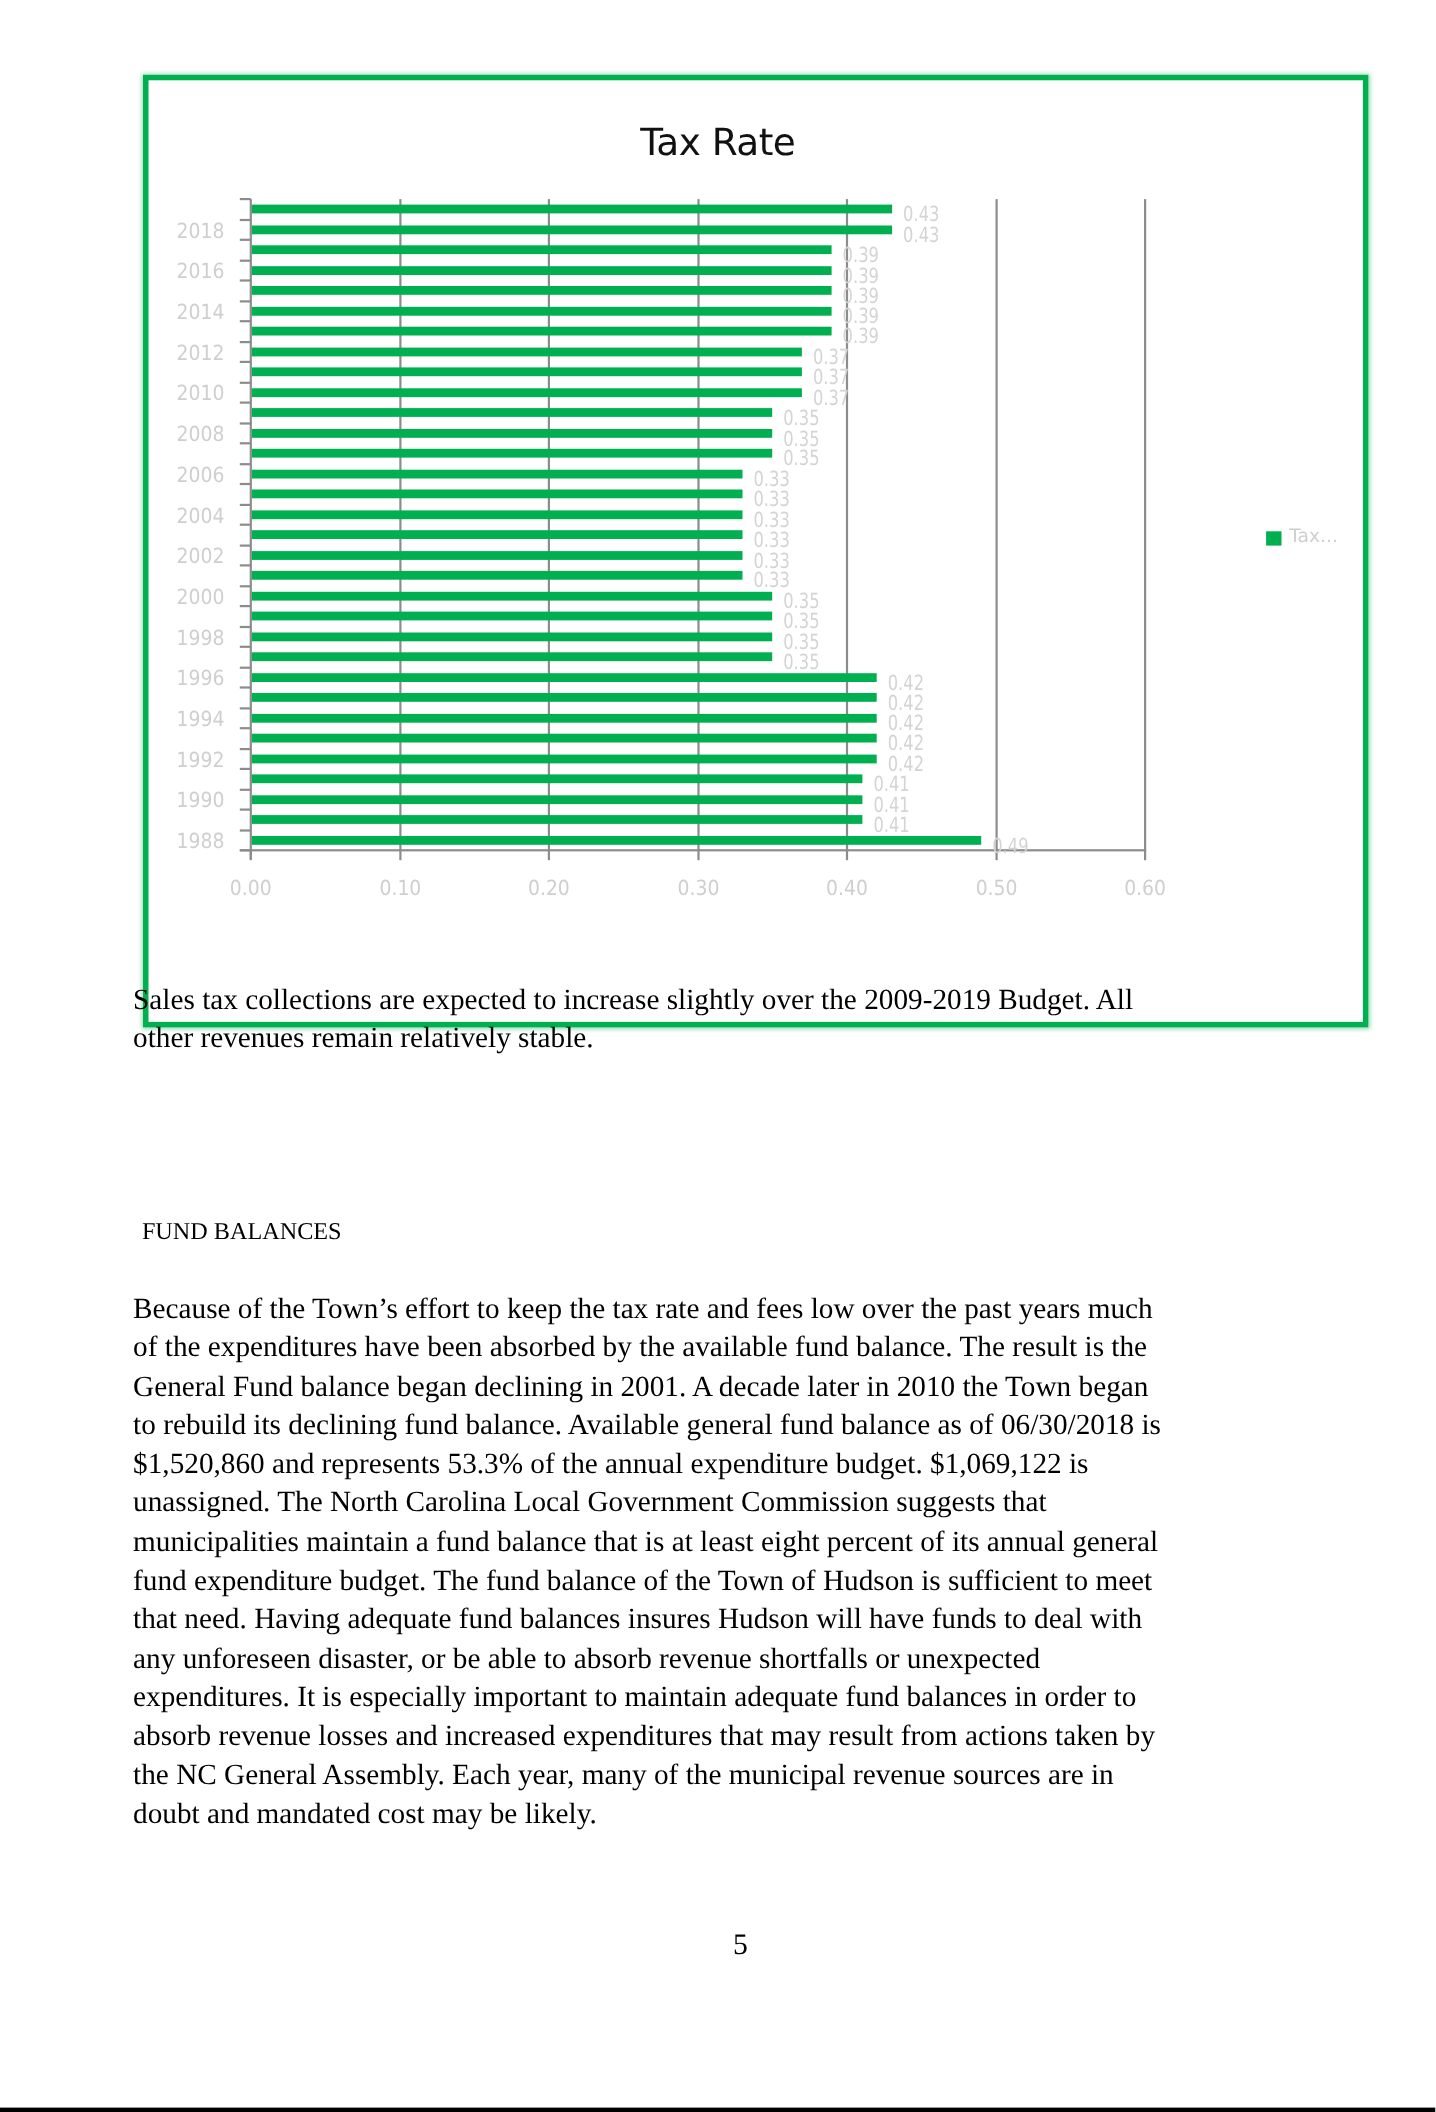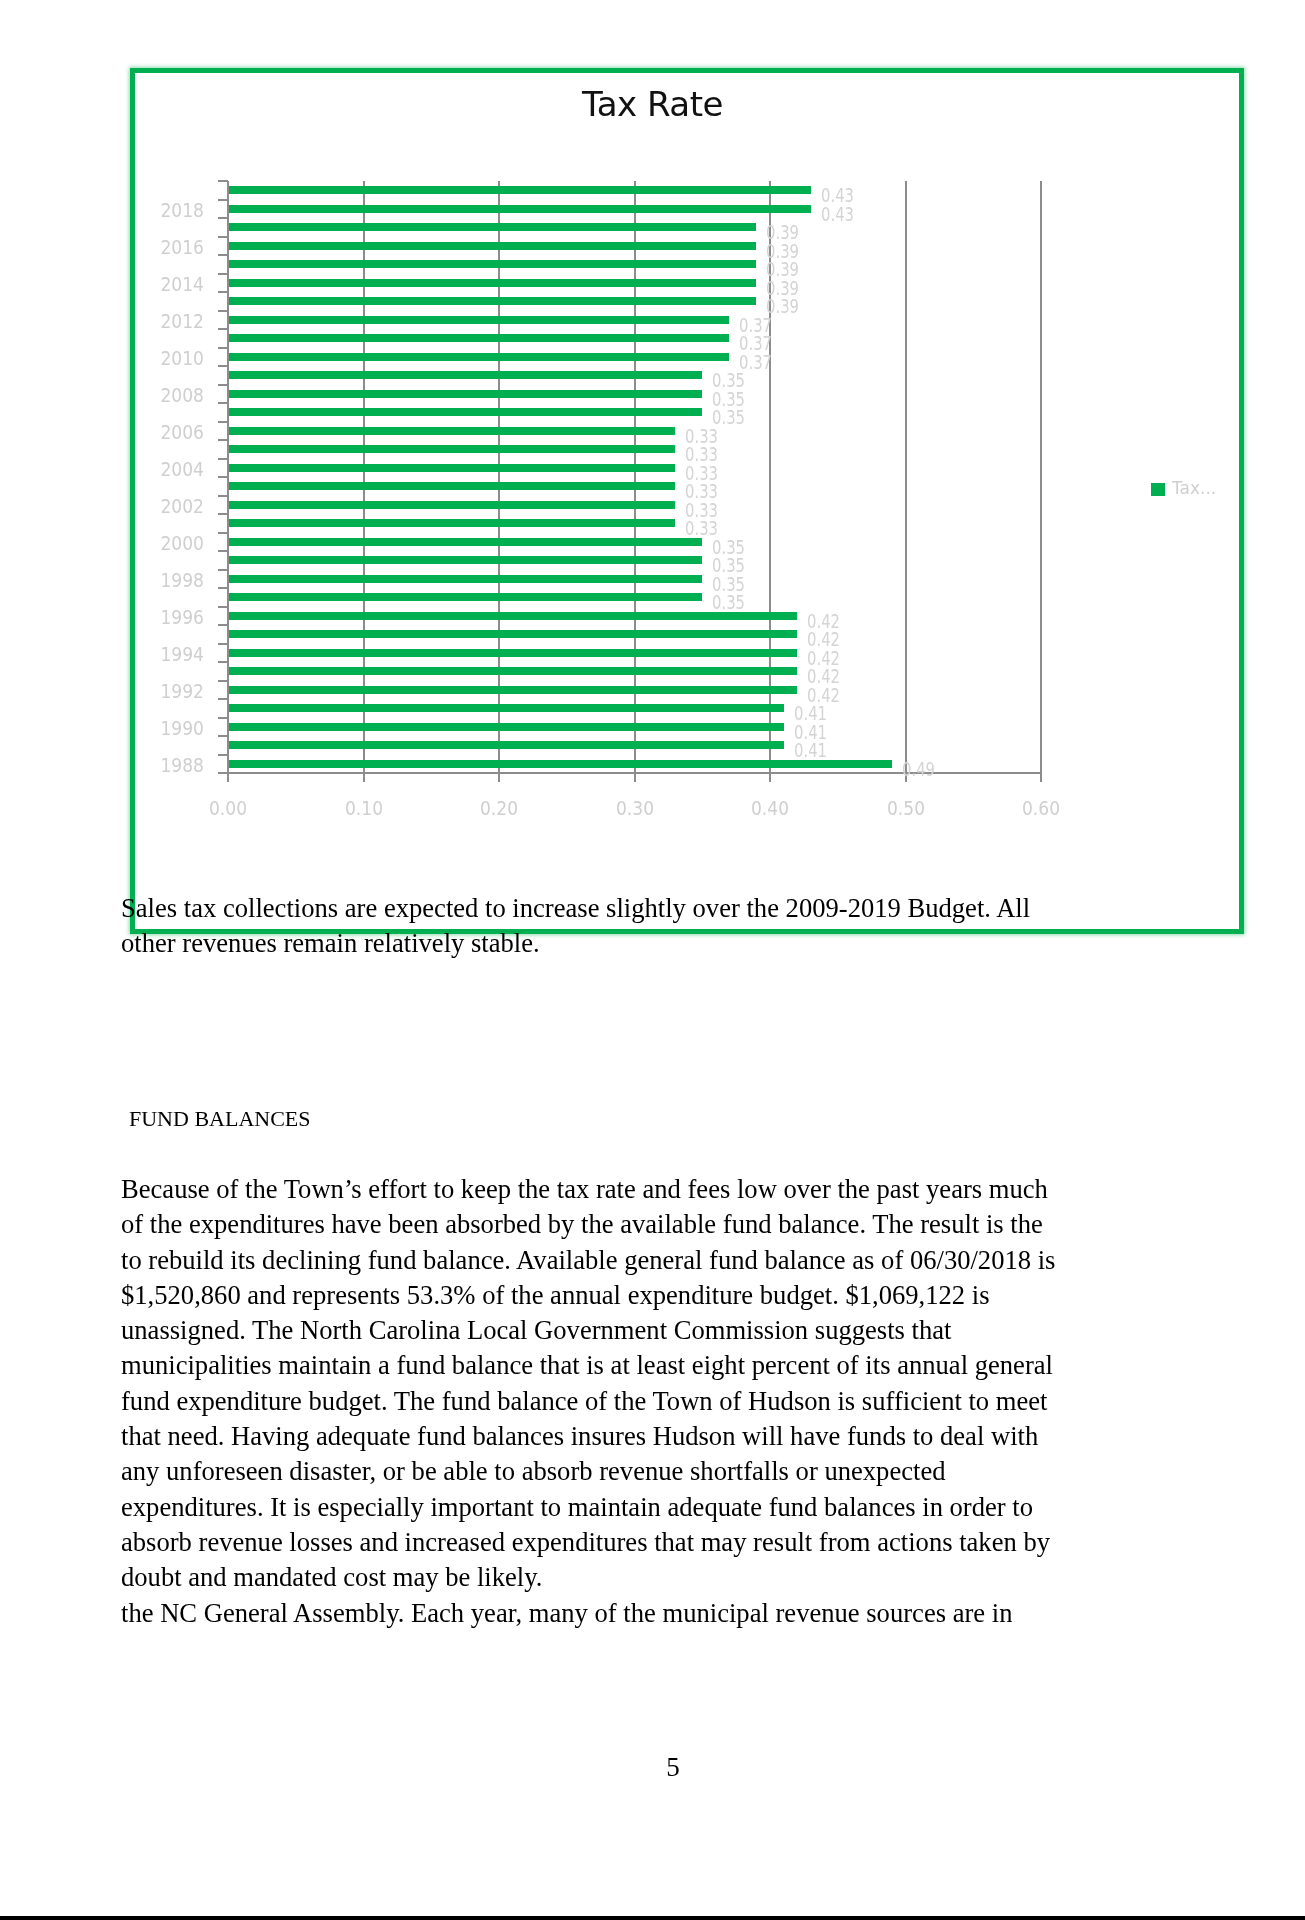--- a/index.html
+++ b/index.html
@@ -4,21 +4,21 @@
 <style>
   html, body { margin:0; padding:0; background:#ffffff; }
   body { width:1305px; height:1920px; position:relative; overflow:hidden; font-family:"Liberation Serif", serif; color:#000; }
   .chart-box {
     position:absolute; left:130px; top:68px; width:1104px; height:856px;
     border:5px solid #00b050; box-sizing:content-box;
     box-shadow: 0 0 4px 1px rgba(0,176,80,0.45);
     background:#fff;
   }
   .chart-title {
-    position:absolute; left:0; width:100%; top:84px; text-align:center;
+    position:absolute; left:0; width:100%; top:110px; text-align:center;
     font-family:"DejaVu Sans", sans-serif; font-size:34px; color:#111;
     letter-spacing:-0.5px;
   }
   .plot { position:absolute; left:0; top:0; width:1305px; height:1000px; }
   .gridline { position:absolute; width:2px; background:#8c8c8c; top:181px; height:592px; }
   .axis-y { position:absolute; left:227px; top:181px; width:2px; height:600px; background:#8c8c8c; }
   .axis-x { position:absolute; left:218px; top:772px; width:824px; height:2px; background:#8c8c8c; }
   .ytick { position:absolute; left:218px; width:10px; height:2px; background:#8c8c8c; }
   .xtick { position:absolute; top:773px; width:2px; height:9px; background:#8c8c8c; }
   .bar { position:absolute; left:229px; height:8px; background:#00b050; }
@@ -200,27 +200,28 @@
 <div class="text sales-text">
   <span class="line">Sales tax collections are expected to increase slightly over the 2009-2019 Budget.  All</span>
   <span class="line">other revenues remain relatively stable.</span>
 </div>
 
 <div class="fund-heading">FUND BALANCES</div>
 
 <div class="text fund-text" id="fund-text">
     <span class="line">Because of the Town’s effort to keep the tax rate and fees low over the past years much</span>
     <span class="line">of the expenditures have been absorbed by the available fund balance.  The result is the</span>
+    <span class="line">General Fund balance began declining in 2001.  A decade later in 2010 the Town began</span>
     <span class="line">to rebuild its declining fund balance.  Available general fund balance as of 06/30/2018 is</span>
     <span class="line">$1,520,860 and represents 53.3% of the annual expenditure budget. $1,069,122 is</span>
     <span class="line">unassigned.  The North Carolina Local Government Commission suggests that</span>
     <span class="line">municipalities maintain a fund balance that is at least eight percent of its annual general</span>
     <span class="line">fund expenditure budget.  The fund balance of the Town of Hudson is sufficient to meet</span>
     <span class="line">that need.  Having adequate fund balances insures Hudson will have funds to deal with</span>
     <span class="line">any unforeseen disaster, or be able to absorb revenue shortfalls or unexpected</span>
     <span class="line">expenditures.  It is especially important to maintain adequate fund balances in order to</span>
     <span class="line">absorb revenue losses and increased expenditures that may result from actions taken by</span>
+    <span class="line">the NC General Assembly. Each year, many of the municipal revenue sources are in</span>
     <span class="line">doubt and mandated cost may be likely.</span>
-    <span class="line">the NC General Assembly. Each year, many of the municipal revenue sources are in</span>
   </div>
 
 <div class="page-number">5</div>
 <div class="bottom-rule"></div>
 
 </body></html>

